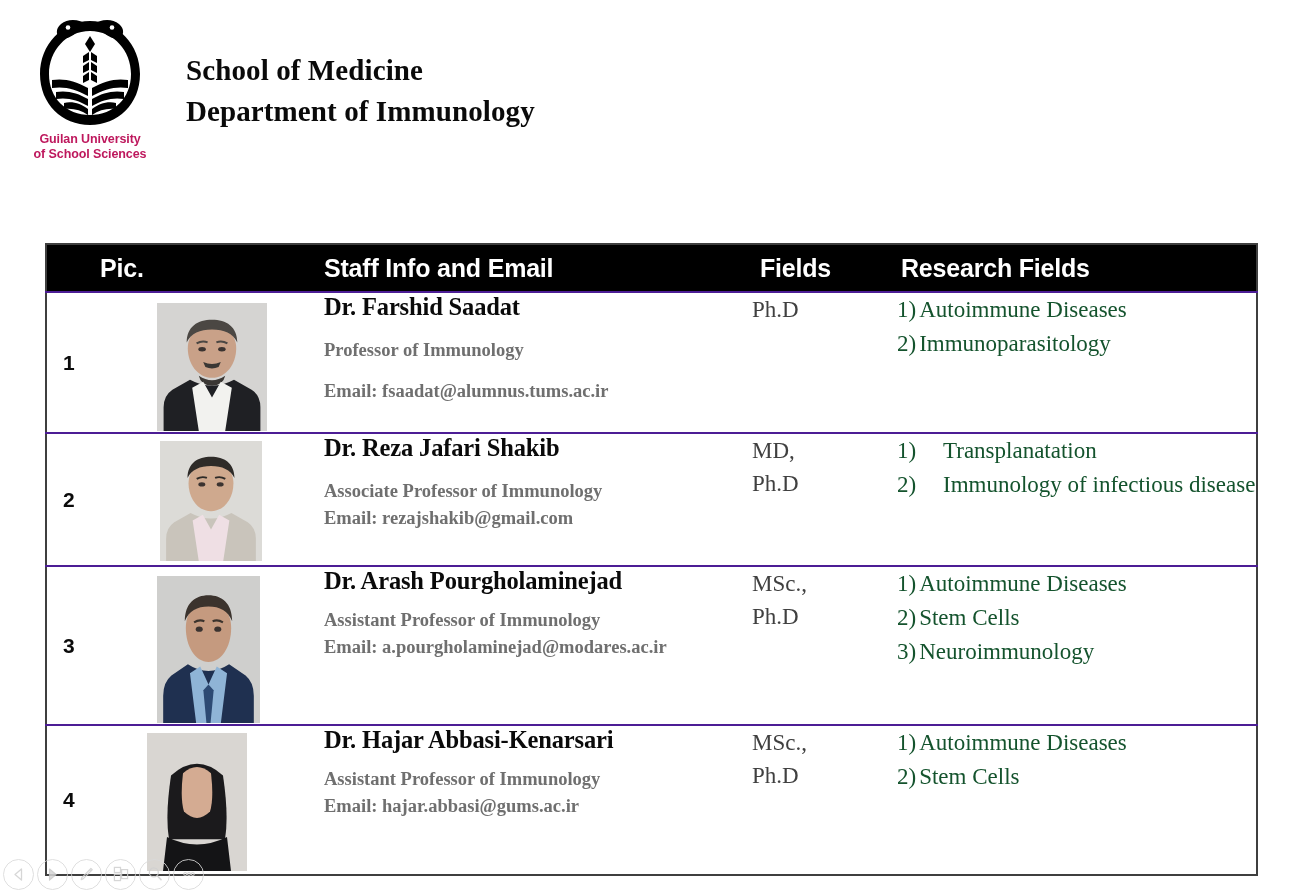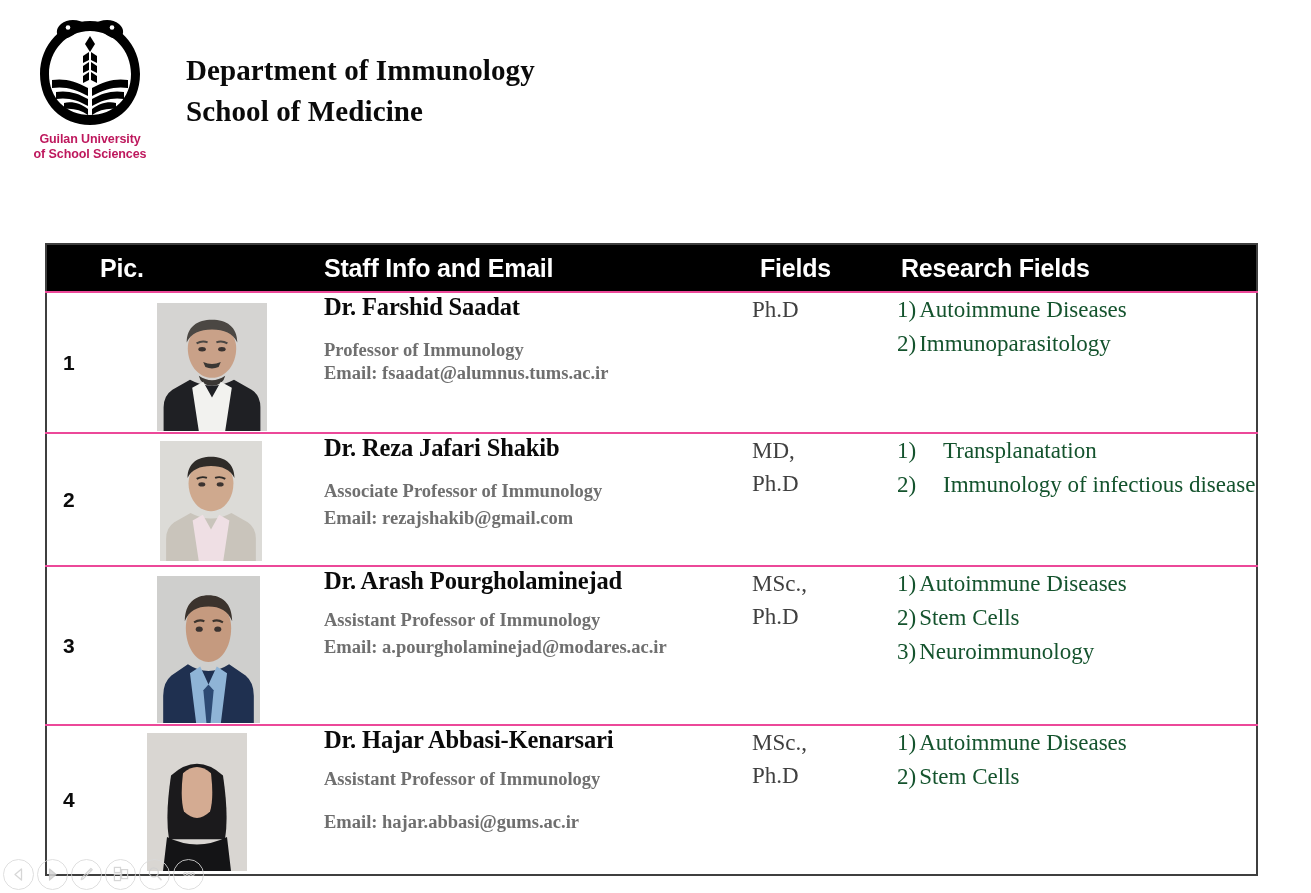--- a/index.html
+++ b/index.html
@@ -99,21 +99,21 @@
   th.col-info    { width: 428px; }
   th.col-degree  { width: 145px; }
   th.col-fields  { width: 360px; }
 
   th.col-pic .th-inner    { padding-left: 53px; }
   th.col-info .th-inner   { padding-left: 0px; }
   th.col-degree .th-inner { padding-left: 8px; }
   th.col-fields .th-inner { padding-left: 4px; }
 
   .staff-table tbody td {
-    border-top: 2px solid #ec4899;
+    border-top: 2px solid #4c1d95;
     vertical-align: top;
     background: #ffffff;
     padding: 0;
   }
 
   td.cell-pic {
     position: relative;
     padding: 0;
   }
 
@@ -274,22 +274,22 @@
         <path d="M34 91 C 43 89, 51 92, 58 97 L58 103 C 51 98, 43 96, 34 97 Z" fill="#000"></path>
         <path d="M86 91 C 77 89, 69 92, 62 97 L62 103 C 69 98, 77 96, 86 97 Z" fill="#000"></path>
       </svg>
       <div class="logo-caption">
         <div>Guilan University</div>
         <div>of School Sciences</div>
       </div>
     </div>
 
     <div class="title-block">
+      <div class="title-line">School of Medicine</div>
       <div class="title-line">Department of Immunology</div>
-      <div class="title-line">School of Medicine</div>
     </div>
   </div>
 
   <table class="staff-table">
     <thead>
       <tr>
         <th class="col-pic">
           <span class="th-inner">Pic.</span>
         </th>
         <th class="col-info">
@@ -320,21 +320,21 @@
       <path d="M42 60 q8 4 16 0 l-2 5 q-6 3 -12 0 Z" fill="#3a3734"></path>
       <path d="M38 74 q12 9 24 0 q-2 10 -12 10 q-10 0 -12 -10 Z" fill="#3a3734"></path>
       <path d="M30 78 q20 12 40 0 l16 10 q8 6 8 18 l0 24 l-88 0 l0 -24 q0 -12 8 -18 Z" fill="#1f2024"></path>
       <path d="M42 80 l8 16 l8 -16 l10 6 l-6 44 l-24 0 l-6 -44 Z" fill="#f2f2ef"></path>
 
   </svg></span>
           </td>
           <td class="cell-info">
             <div class="person-name">Dr. Farshid Saadat</div>
             <div class="person-role" style="margin-top:18px">Professor of Immunology</div>
-            <div class="person-email" style="">Email: fsaadat@alumnus.tums.ac.ir</div>
+            <div class="person-email" style="margin-top:18px">Email: fsaadat@alumnus.tums.ac.ir</div>
           </td>
           <td class="cell-degree">
             <div class="degree-text">Ph.D</div>
           </td>
           <td class="cell-fields">
             <ul class="fields-list fields-tight">
               <li><span class="fnum">1)</span><span class="ftext">Autoimmune Diseases</span></li>
               <li><span class="fnum">2)</span><span class="ftext">Immunoparasitology</span></li>
             </ul>
           </td>
@@ -425,21 +425,21 @@
     <rect x="0" y="0" width="100" height="130" fill="#d9d6d2"></rect>
 
       <path d="M24 40 q26 -22 52 0 q6 38 2 60 l-56 0 q-4 -22 2 -60 Z" fill="#1b1a1c"></path>
       <path d="M36 38 q14 -12 28 0 q3 24 -1 36 q-13 12 -26 0 q-4 -12 -1 -36 Z" fill="#d4ab92"></path>
     <path d="M20 98 q30 14 60 0 l4 32 l-68 0 Z" fill="#141416"></path>
   </svg></span>
           </td>
           <td class="cell-info">
             <div class="person-name">Dr. Hajar Abbasi-Kenarsari</div>
             <div class="person-role" style="margin-top:14px">Assistant Professor of Immunology</div>
-            <div class="person-email" style="margin-top:20px">Email: hajar.abbasi@gums.ac.ir</div>
+            <div class="person-email" style="margin-top:4px">Email: hajar.abbasi@gums.ac.ir</div>
           </td>
           <td class="cell-degree">
             <div class="degree-text">MSc.,
 Ph.D</div>
           </td>
           <td class="cell-fields">
             <ul class="fields-list fields-tight">
               <li><span class="fnum">1)</span><span class="ftext">Autoimmune Diseases</span></li>
               <li><span class="fnum">2)</span><span class="ftext">Stem Cells</span></li>
             </ul>

